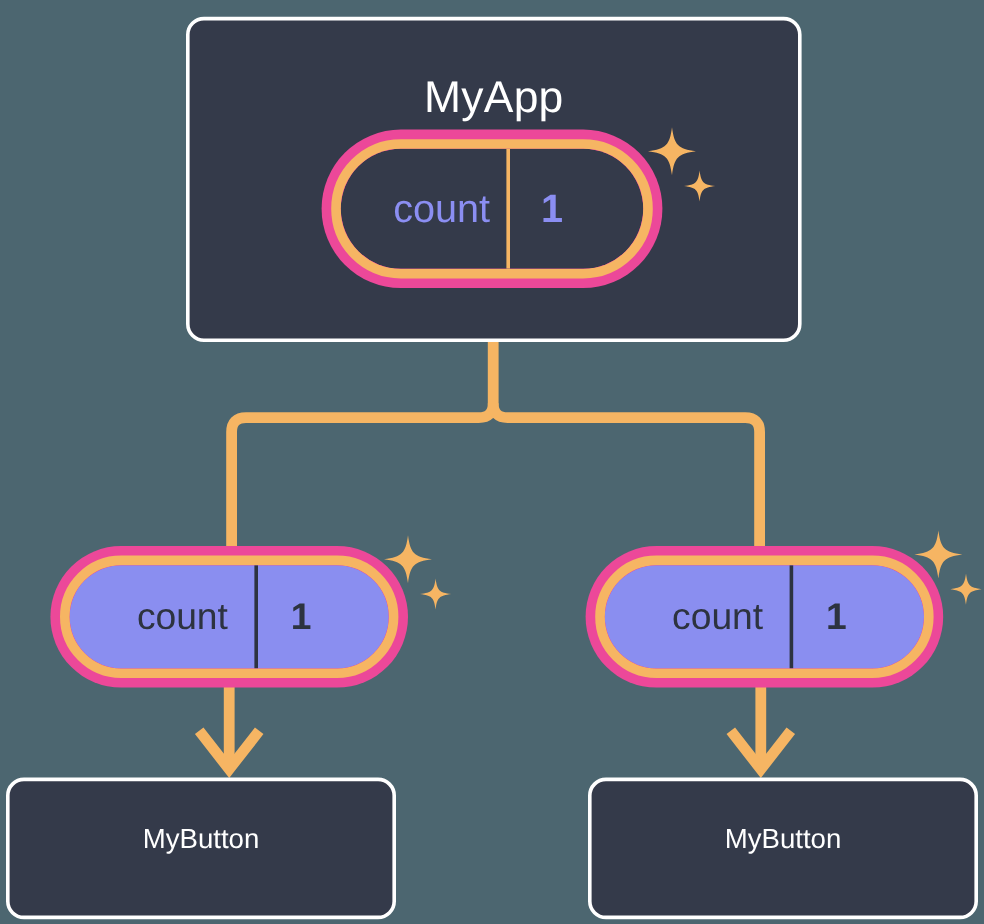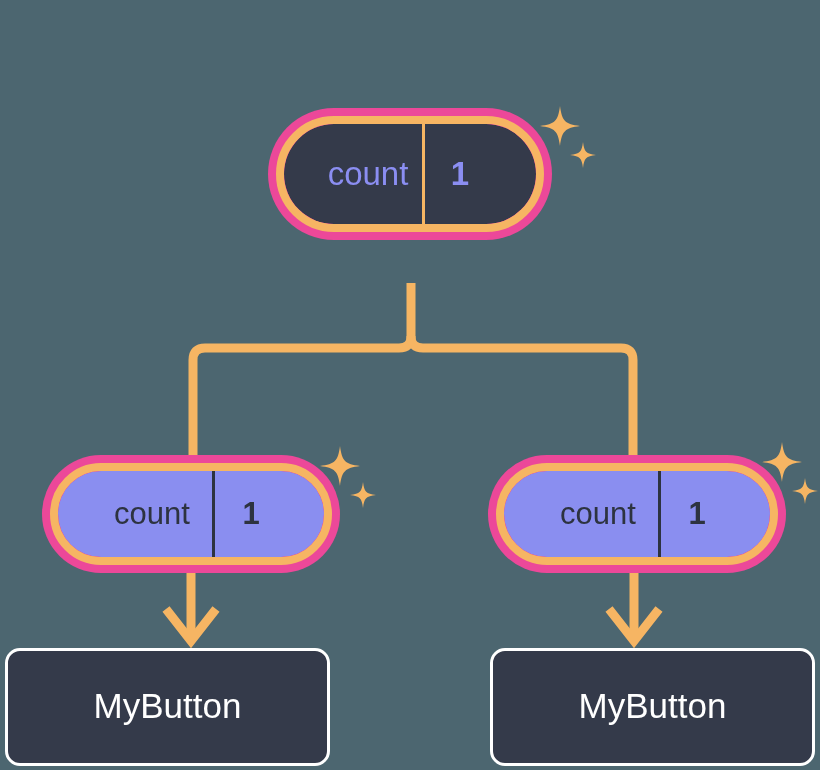--- a/index.html
+++ b/index.html
@@ -65,21 +65,21 @@
   #mybutton-card-right {
     left: 490px; top: 648px;
     width: 325px; height: 118px;
   }
   .btn-title {
     position: absolute;
     left: 0; top: 35px;
     width: 100%;
     text-align: center;
     color: #ffffff;
-    font-size: 35px;
+    font-size: 23px;
     font-weight: 400;
     white-space: nowrap;
   }
 
   
   .state-pill {
     position: absolute;
     z-index: 3;
     box-sizing: border-box;
     display: flex;
@@ -185,20 +185,23 @@
              Q 633 348 633 360
              L 633 455" fill="none" stroke="#f6b563" stroke-width="9" stroke-linecap="butt"></path>
 
     <line x1="191" y1="570" x2="191" y2="640" stroke="#f6b563" stroke-width="9"></line>
     <path d="M 166 609 L 191 641 L 216 609" fill="none" stroke="#f6b563" stroke-width="9" stroke-linecap="butt" stroke-linejoin="miter"></path>
 
     <line x1="634" y1="570" x2="634" y2="640" stroke="#f6b563" stroke-width="9"></line>
     <path d="M 609 609 L 634 641 L 659 609" fill="none" stroke="#f6b563" stroke-width="9" stroke-linecap="butt" stroke-linejoin="miter"></path>
   </svg>
 
+  <div id="myapp-card" class="comp-card">
+    <div class="comp-title">MyApp</div>
+  </div>
 
   <div id="pill-myapp" class="state-pill">
     <div class="pill-inner">
       <div class="pill-body">
         <span class="pill-key">count</span>
         <span class="pill-val">1</span>
       </div>
     </div>
   </div>
 

